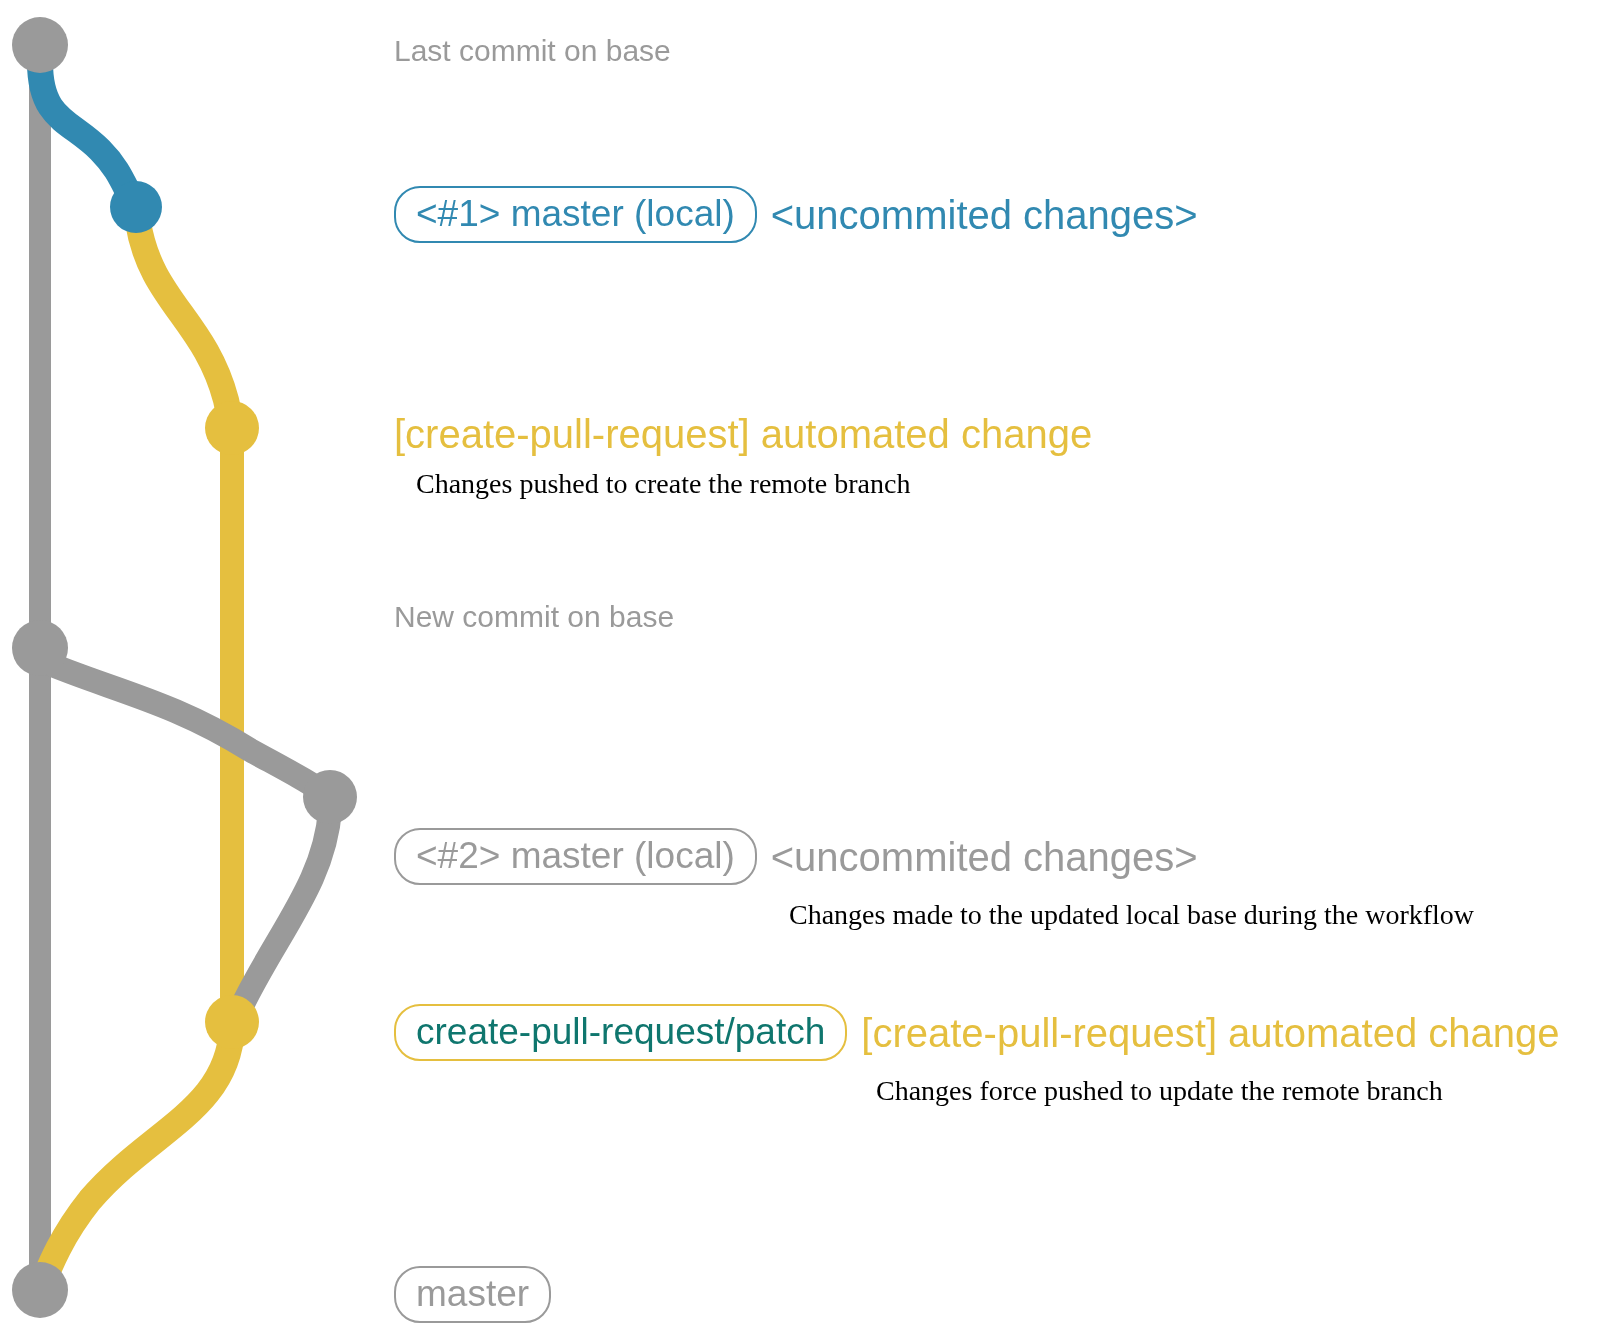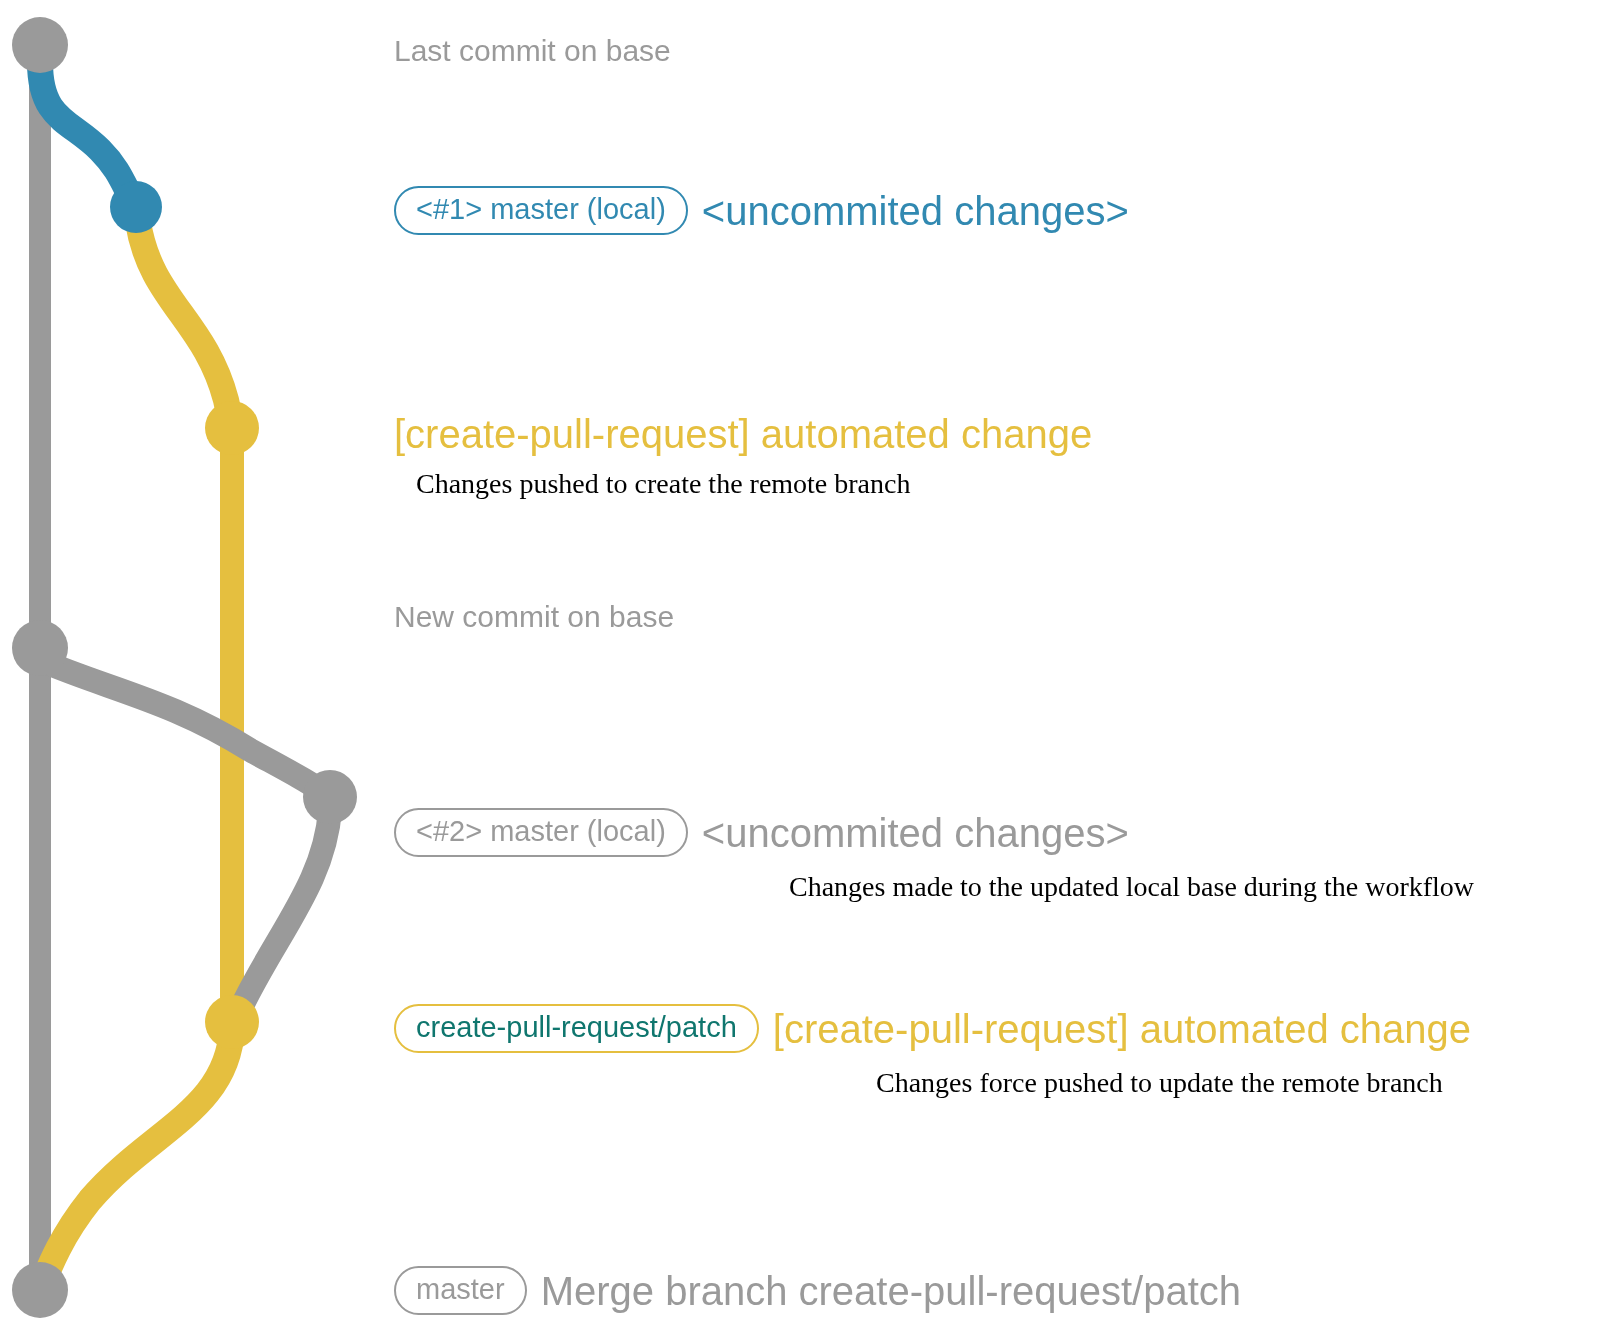--- a/index.html
+++ b/index.html
@@ -40,21 +40,21 @@
     display: flex;
     align-items: center;
     white-space: nowrap;
   }
 
   .ref-badge {
     display: inline-block;
     border: 2px solid #22c55e;
     border-radius: 26px;
     padding: 7px 20px 9px 20px;
-    font-size: 29px;
+    font-size: 37px;
     line-height: 1.0;
     color: #9a9a9a;
     font-family: "Liberation Sans", sans-serif;
     background: transparent;
   }
   .ref-badge.blue { border-color: #3189b1; color: #3189b1; }
   .ref-badge.yellow { border-color: #e5bf3f; color: #0f766e; }
   .ref-badge.gray { border-color: #9a9a9a; color: #9a9a9a; }
 
   .subject {
@@ -133,36 +133,35 @@
     <div class="row-head">
       <span class="subject yellow nogap">[create-pull-request] automated change</span>
     </div>
     <div class="note" style="margin-left:22px;">Changes pushed to create the remote branch</div>
   </div>
 
   <div class="plain-caption" style="top:602px;">
     <span>New commit on base</span>
   </div>
 
-  <div class="commit-row" style="top:808px;">
+  <div class="commit-row" style="top:828px;">
     <div class="row-head">
       <span class="ref-badge gray">&lt;#2&gt; master (local)</span>
       <span class="subject gray">&lt;uncommited changes&gt;</span>
     </div>
     <div class="note" style="margin-left:395px;">Changes made to the updated local base during the workflow</div>
   </div>
 
   <div class="commit-row" style="top:1004px;">
     <div class="row-head">
       <span class="ref-badge yellow">create-pull-request/patch</span>
       <span class="subject yellow">[create-pull-request] automated change</span>
     </div>
     <div class="note" style="margin-left:482px;">Changes force pushed to update the remote branch</div>
   </div>
 
   <div class="commit-row" style="top:1266px;">
     <div class="row-head">
       <span class="ref-badge gray">master</span>
-      <span class="subject gray">Merge branch create-pull-request/patch</span>
     </div>
   </div>
 
 </div>
 
 </body></html>

